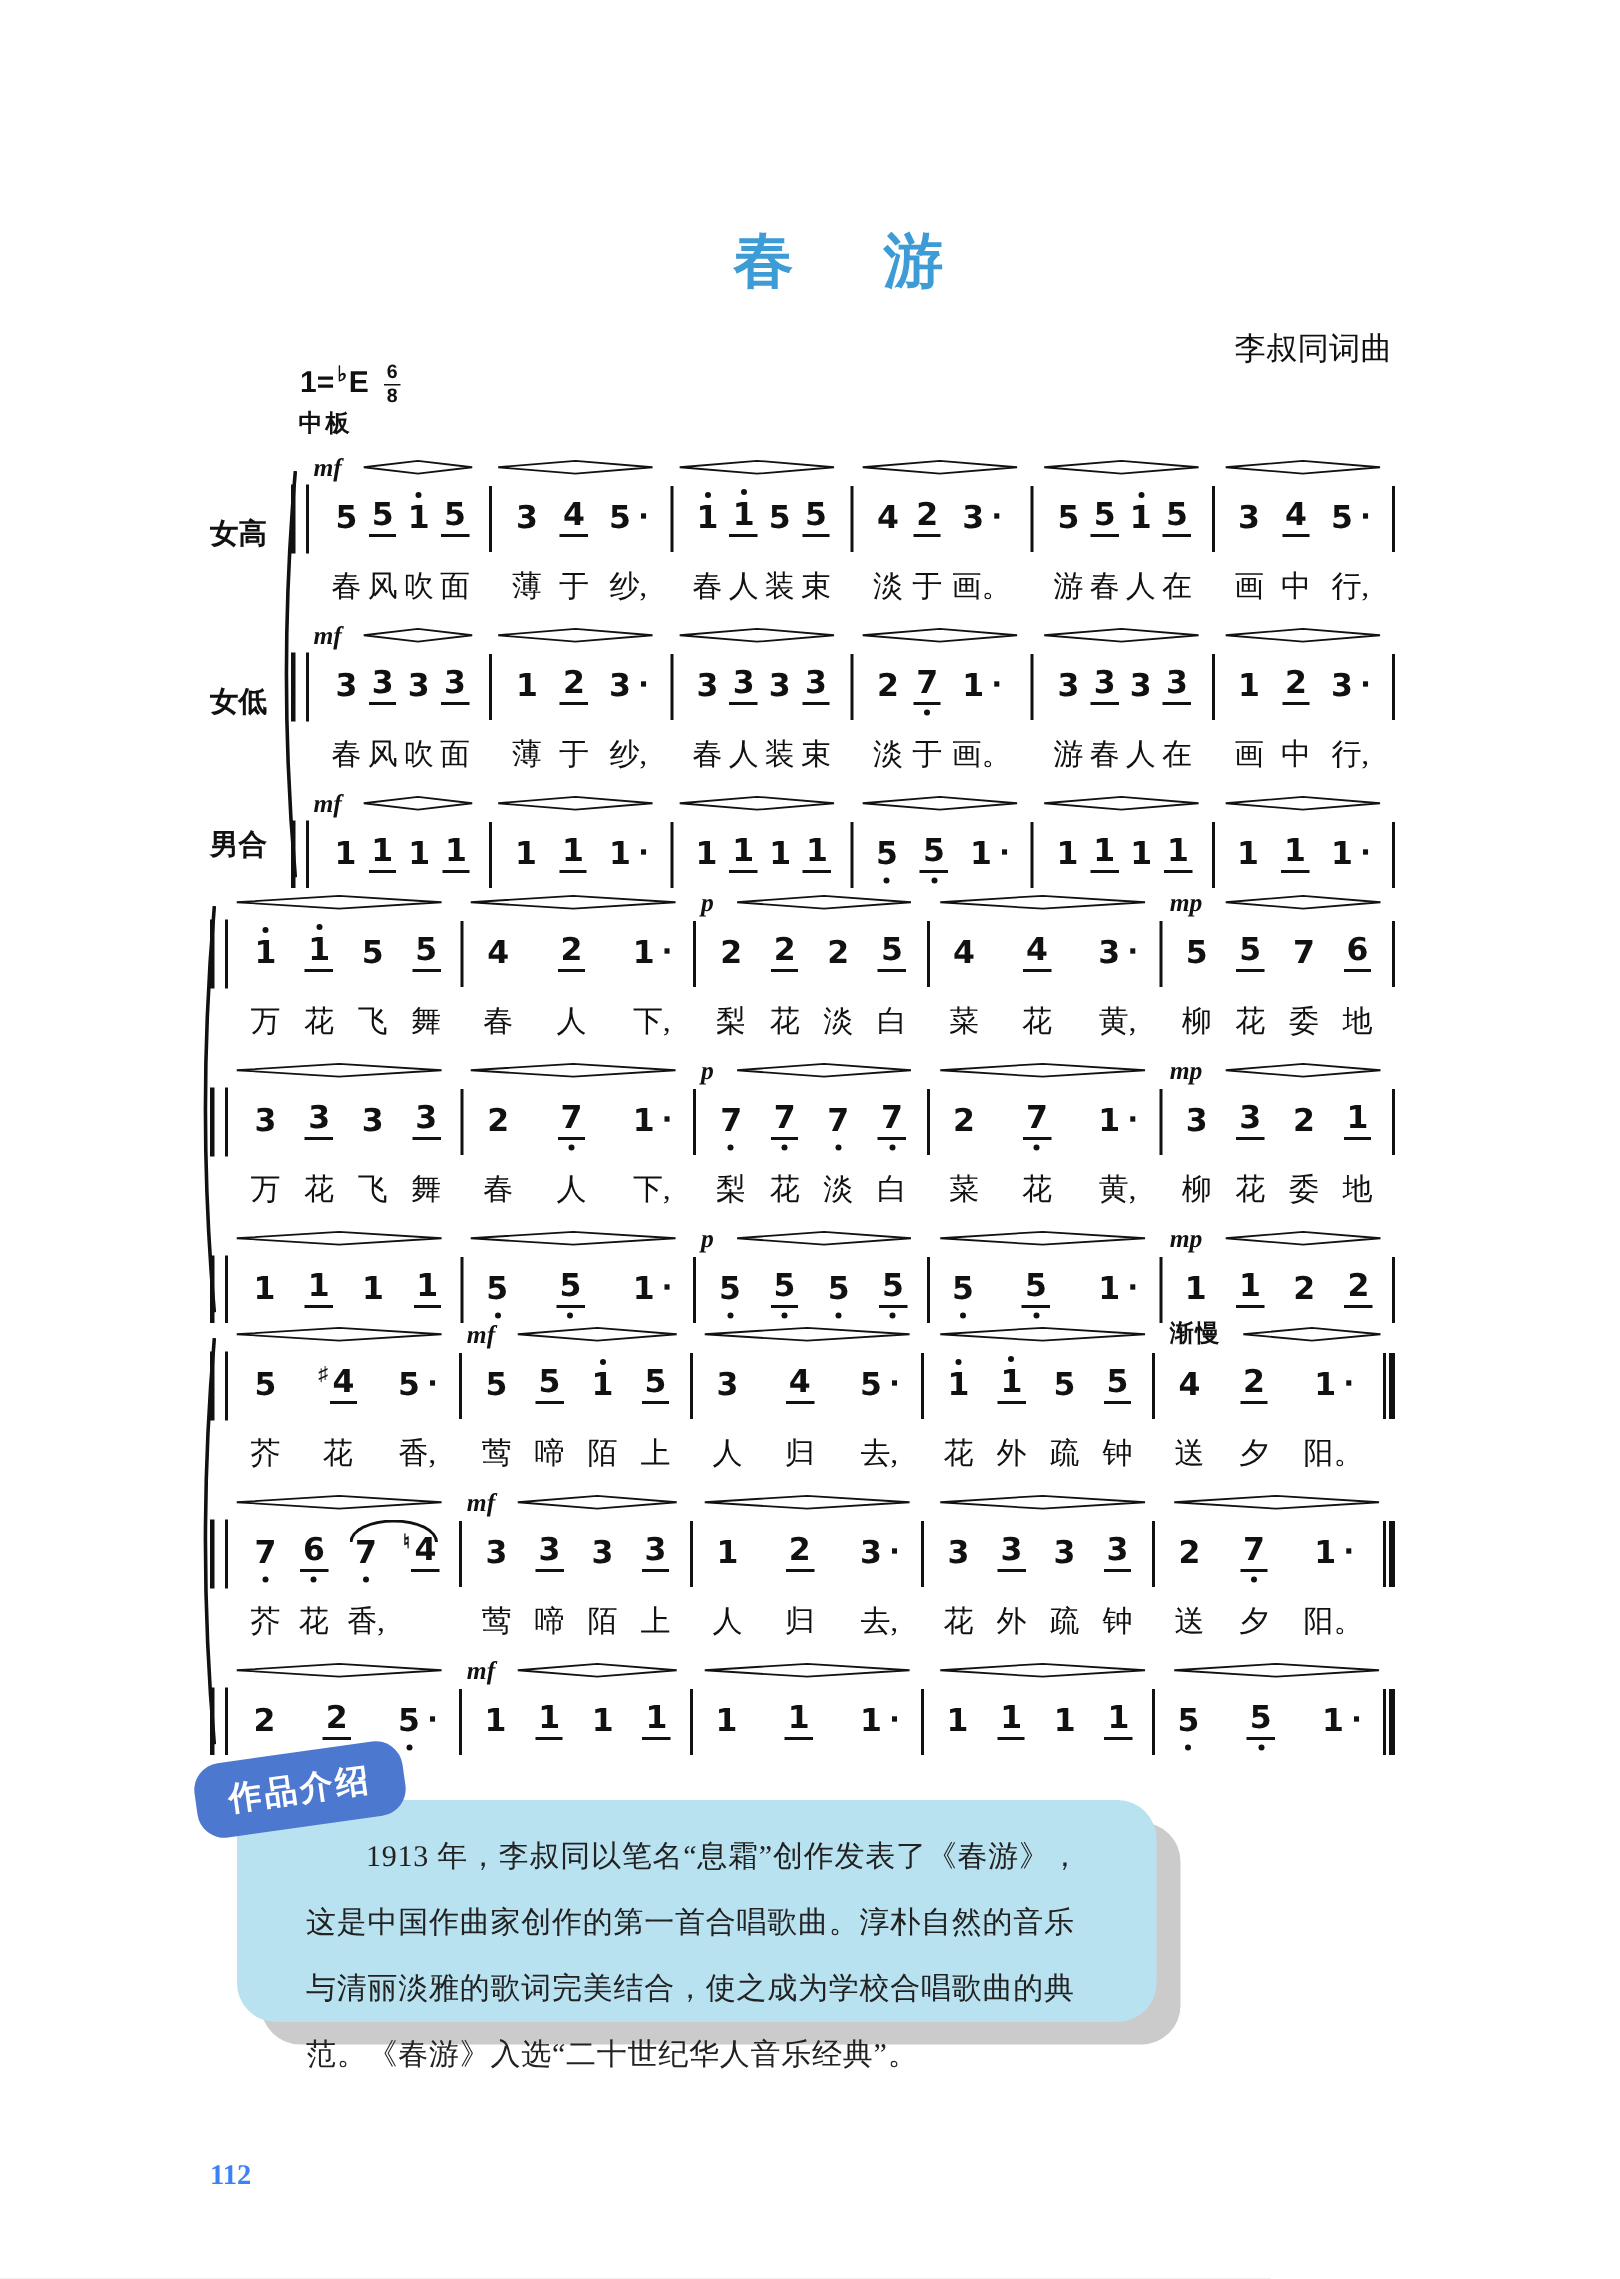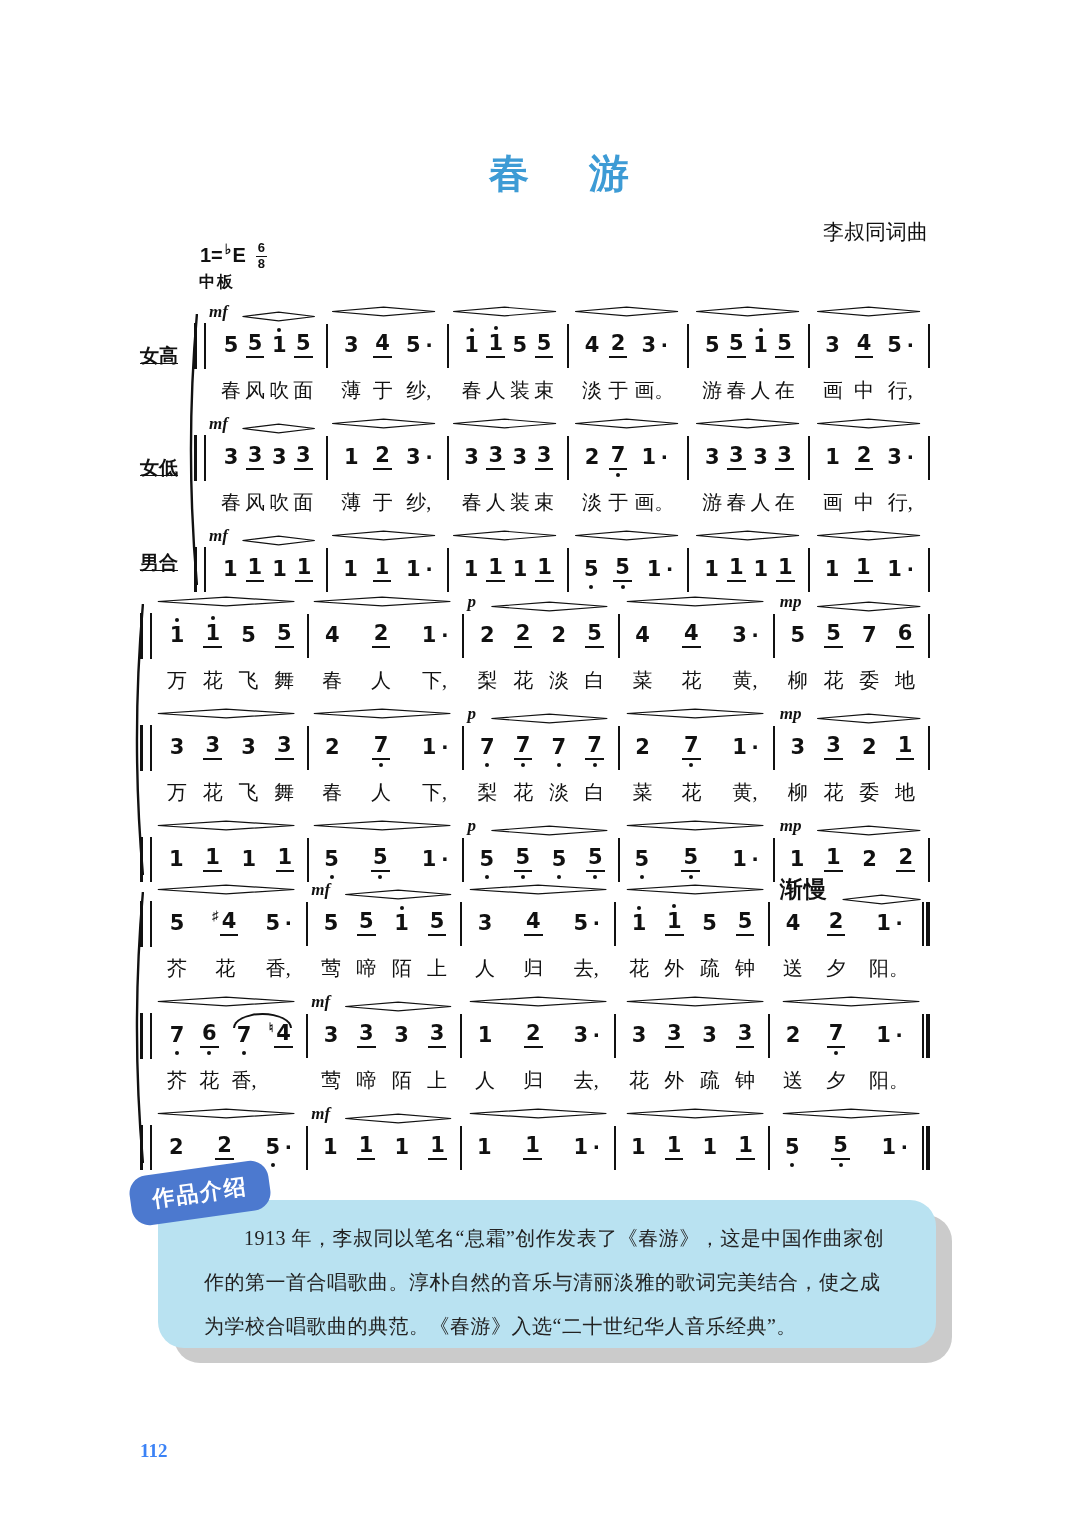--- a/index.html
+++ b/index.html
@@ -19,27 +19,27 @@
   .frac .num{border-bottom:1.5px solid #111;padding:0 2px 1px;}
   .tempo{position:absolute;top:272px;left:199px;font-weight:bold;font-size:16px;letter-spacing:2px;}
 
   
   .system{position:absolute;left:140px;width:790px;}
   .bracket{position:absolute;top:14px;height:calc(100% - 30px);width:13px;left:-9px;}
   .system.labeled .bracket{left:45px;}
   .part{display:flex;}
   .part-label{flex:none;width:0;overflow:visible;display:flex;align-items:center;
               font-family:"Liberation Serif",serif;font-weight:bold;font-size:19px;white-space:nowrap;}
-  .system.labeled .part-label{width:54px;text-decoration:underline;}
+  .system.labeled .part-label{width:54px;}
   .part-col{flex:1;min-width:0;margin-bottom:9px;}
 
   .dyn-row{display:flex;height:23px;padding-left:9px;align-items:center;}
-  .dyn-m{flex:1;display:flex;align-items:flex-end;gap:13px;padding:0 6px;margin-right:2px;min-width:0;}
+  .dyn-m{flex:1;display:flex;align-items:center;gap:13px;padding:0 6px;margin-right:2px;min-width:0;}
   .dyn-it{font-family:"Liberation Serif",serif;font-style:italic;font-weight:bold;font-size:17px;}
-  .dyn-cn{font-weight:bold;font-size:23px;letter-spacing:1px;white-space:nowrap;}
+  .dyn-cn{font-weight:bold;font-size:16px;letter-spacing:1px;white-space:nowrap;}
   .hairpin{flex:1;height:11px;min-width:0;}
 
   .notes-row{display:flex;align-items:flex-start;}
   .startbar{flex:none;align-self:stretch;width:7px;max-height:46px;
             border-left:3px solid #111;border-right:2px solid #111;margin-right:2px;}
   .measure{flex:1;display:flex;justify-content:space-between;align-items:flex-start;
            padding:0 13px;position:relative;min-width:0;}
   .barline{flex:none;width:2px;height:44px;background:#111;margin-top:1px;}
   .barline.final{width:8px;background:none;border-left:2px solid #111;border-right:4px solid #111;box-sizing:border-box;}
   .beat{display:flex;flex-direction:column;align-items:center;}
@@ -49,21 +49,21 @@
      position:relative;padding:0 2px;}
   .d.u{border-bottom:2.5px solid #111;padding-bottom:2px;}
   .hidot{position:absolute;top:-7px;left:50%;transform:translateX(-50%);width:4px;height:4px;border-radius:50%;background:#111;}
   .lodot{position:absolute;bottom:-9px;left:50%;transform:translateX(-50%);width:4px;height:4px;border-radius:50%;background:#111;}
   .aug{font-size:24px;font-weight:bold;line-height:1;margin-left:3px;}
   .lyric{font-family:"Liberation Serif",serif;font-size:20px;margin-top:10px;height:26px;white-space:nowrap;}
   .slur{position:absolute;top:0;right:14px;width:36%;height:13px;border:2px solid #111;border-bottom:none;
         border-radius:100% 100% 0 0 / 200% 200% 0 0;}
 
   
-  .intro{position:absolute;left:158px;top:1200px;width:778px;height:148px;
+  .intro{position:absolute;left:158px;top:1200px;width:613px;height:148px;
          background:var(--c-box,#b9e2f1);border-radius:6px 26px 26px 26px;
          box-shadow:16px 15px 0 0 var(--c-shadow,#cbcbcb);}
   .intro-tab{position:absolute;left:130px;top:1168px;background:var(--c-tab,#4c79cf);color:#fff;
              font-weight:bold;font-size:22px;padding:10px 22px;border-radius:18px;
              transform:rotate(-8deg);letter-spacing:2px;z-index:2;}
   .intro-text{padding:16px 40px 0 46px;text-indent:2em;font-family:"Liberation Serif",serif;
               font-size:20px;line-height:2.2;color:#222;letter-spacing:0.5px;}
 
   .pageno{position:absolute;left:140px;top:1440px;font-family:"Liberation Serif",serif;
           font-size:19px;font-weight:bold;color:#3b82f6;}

